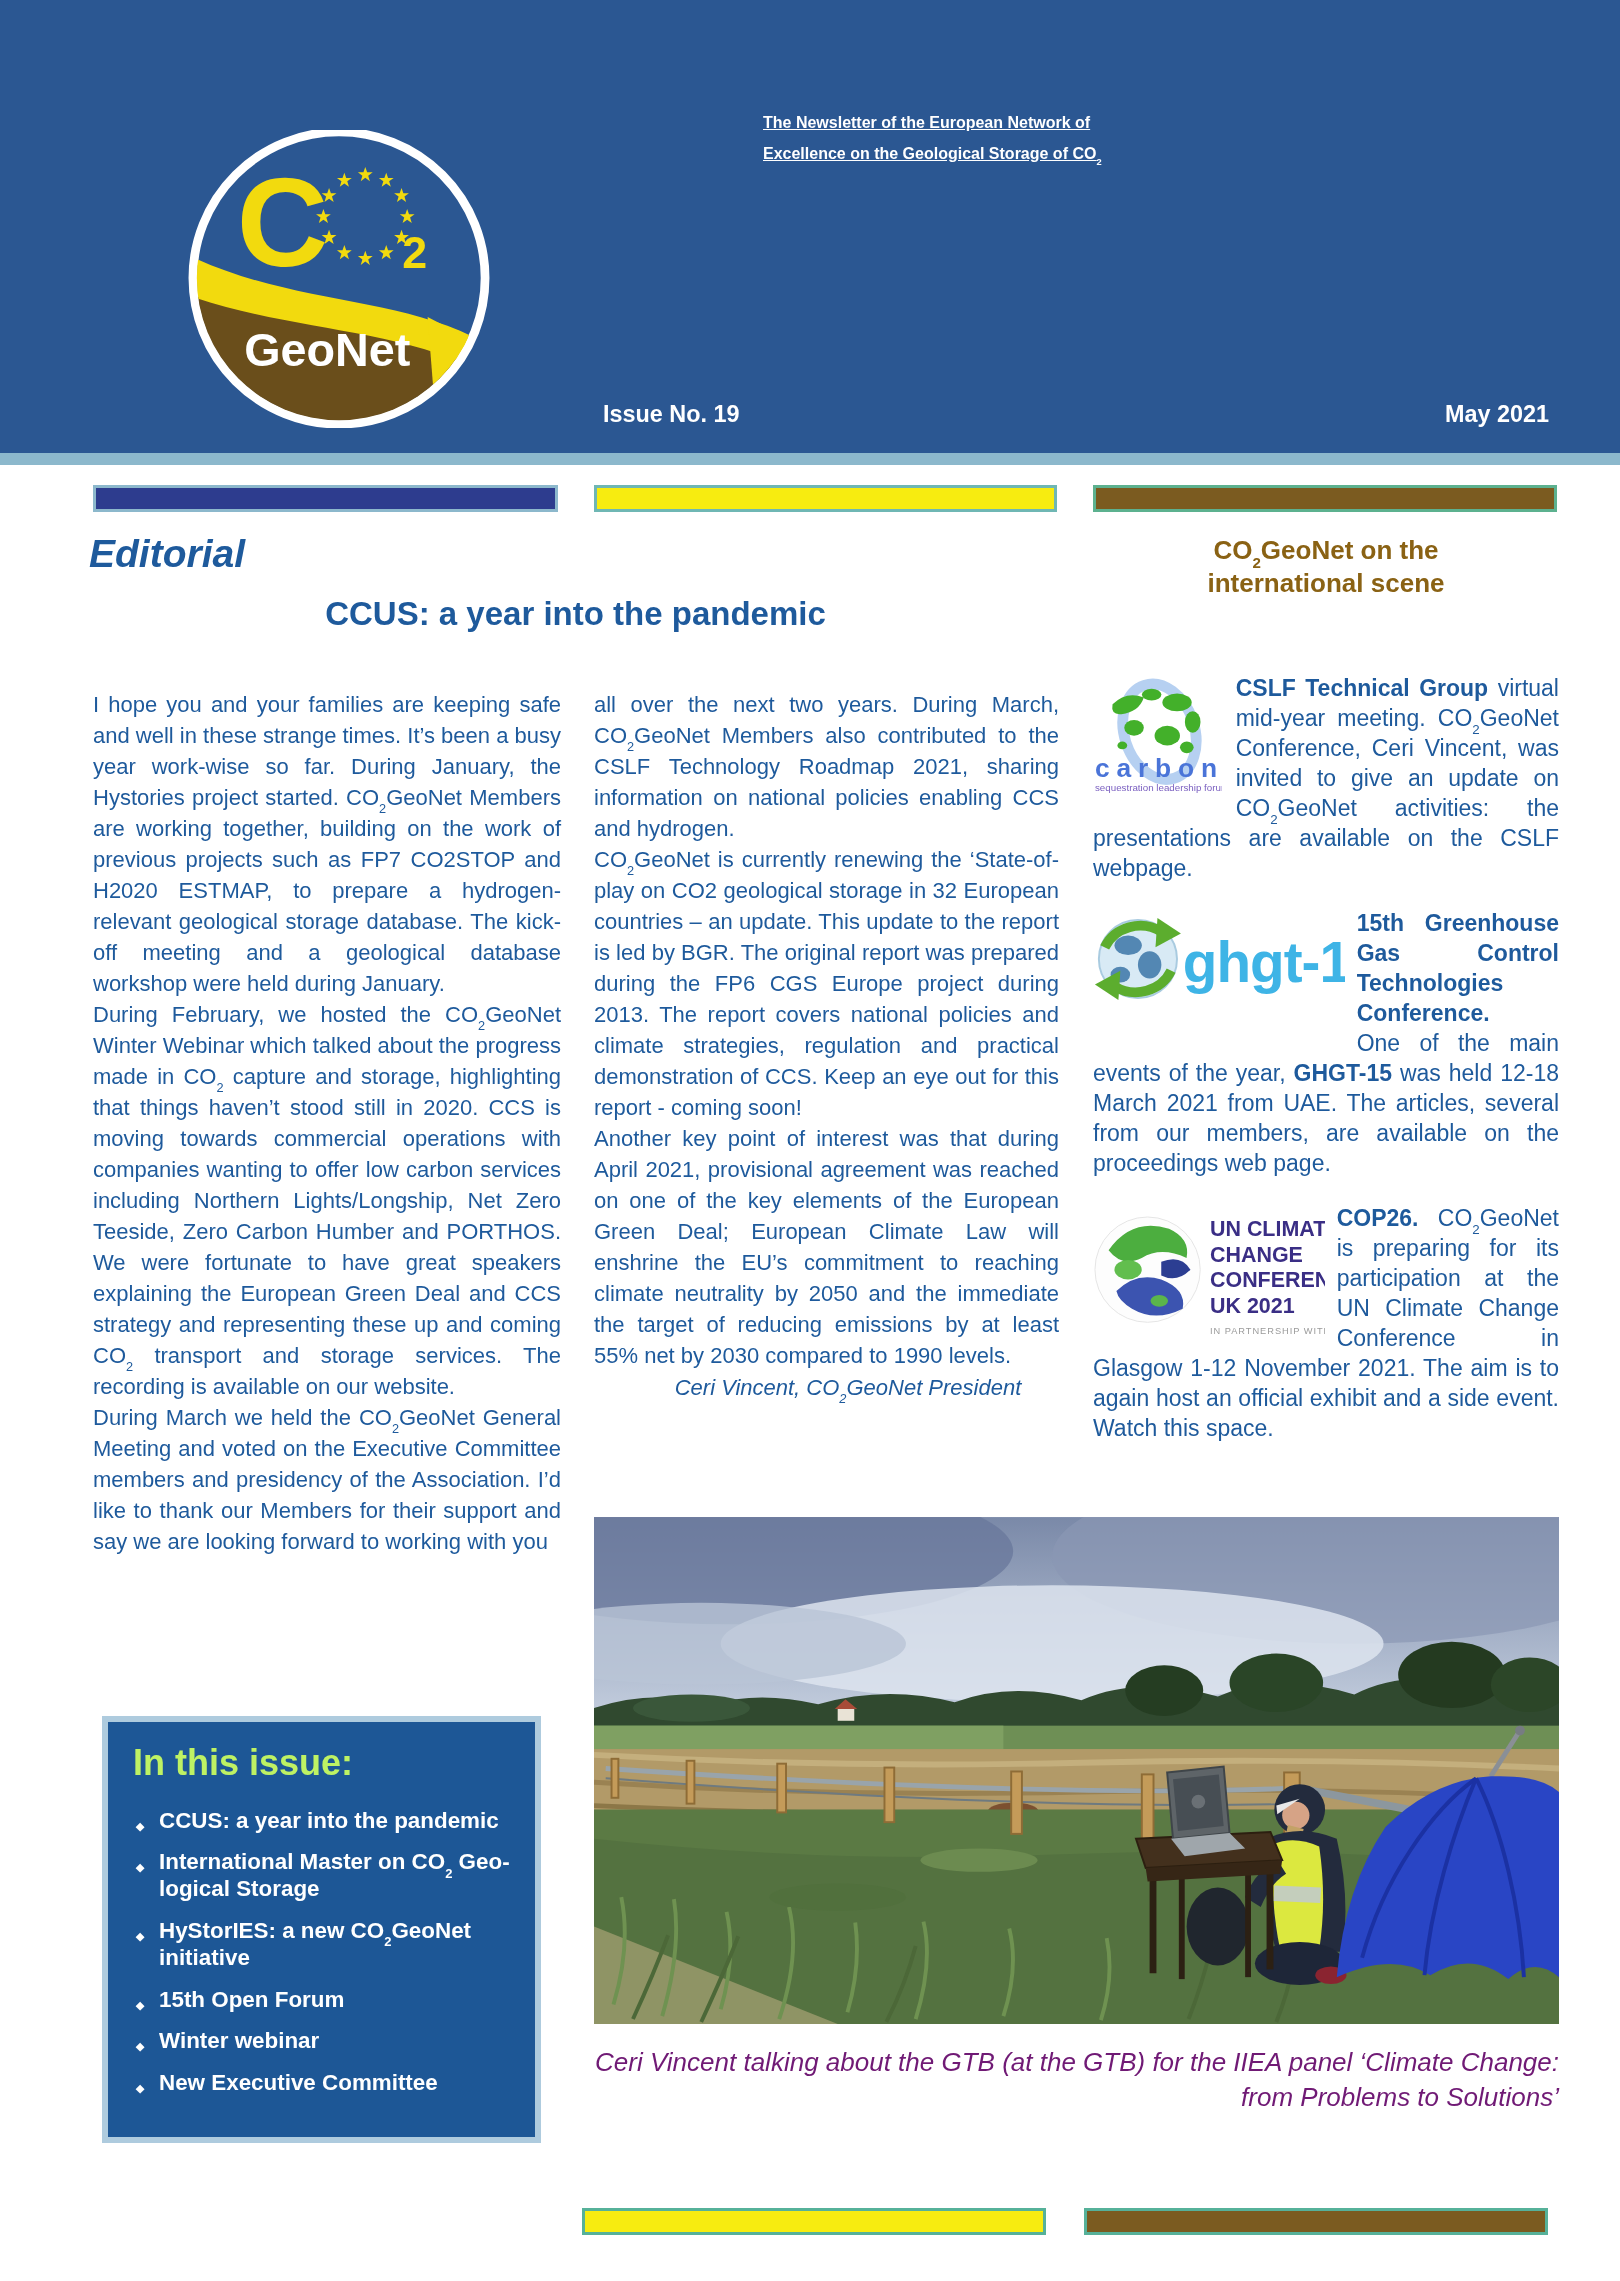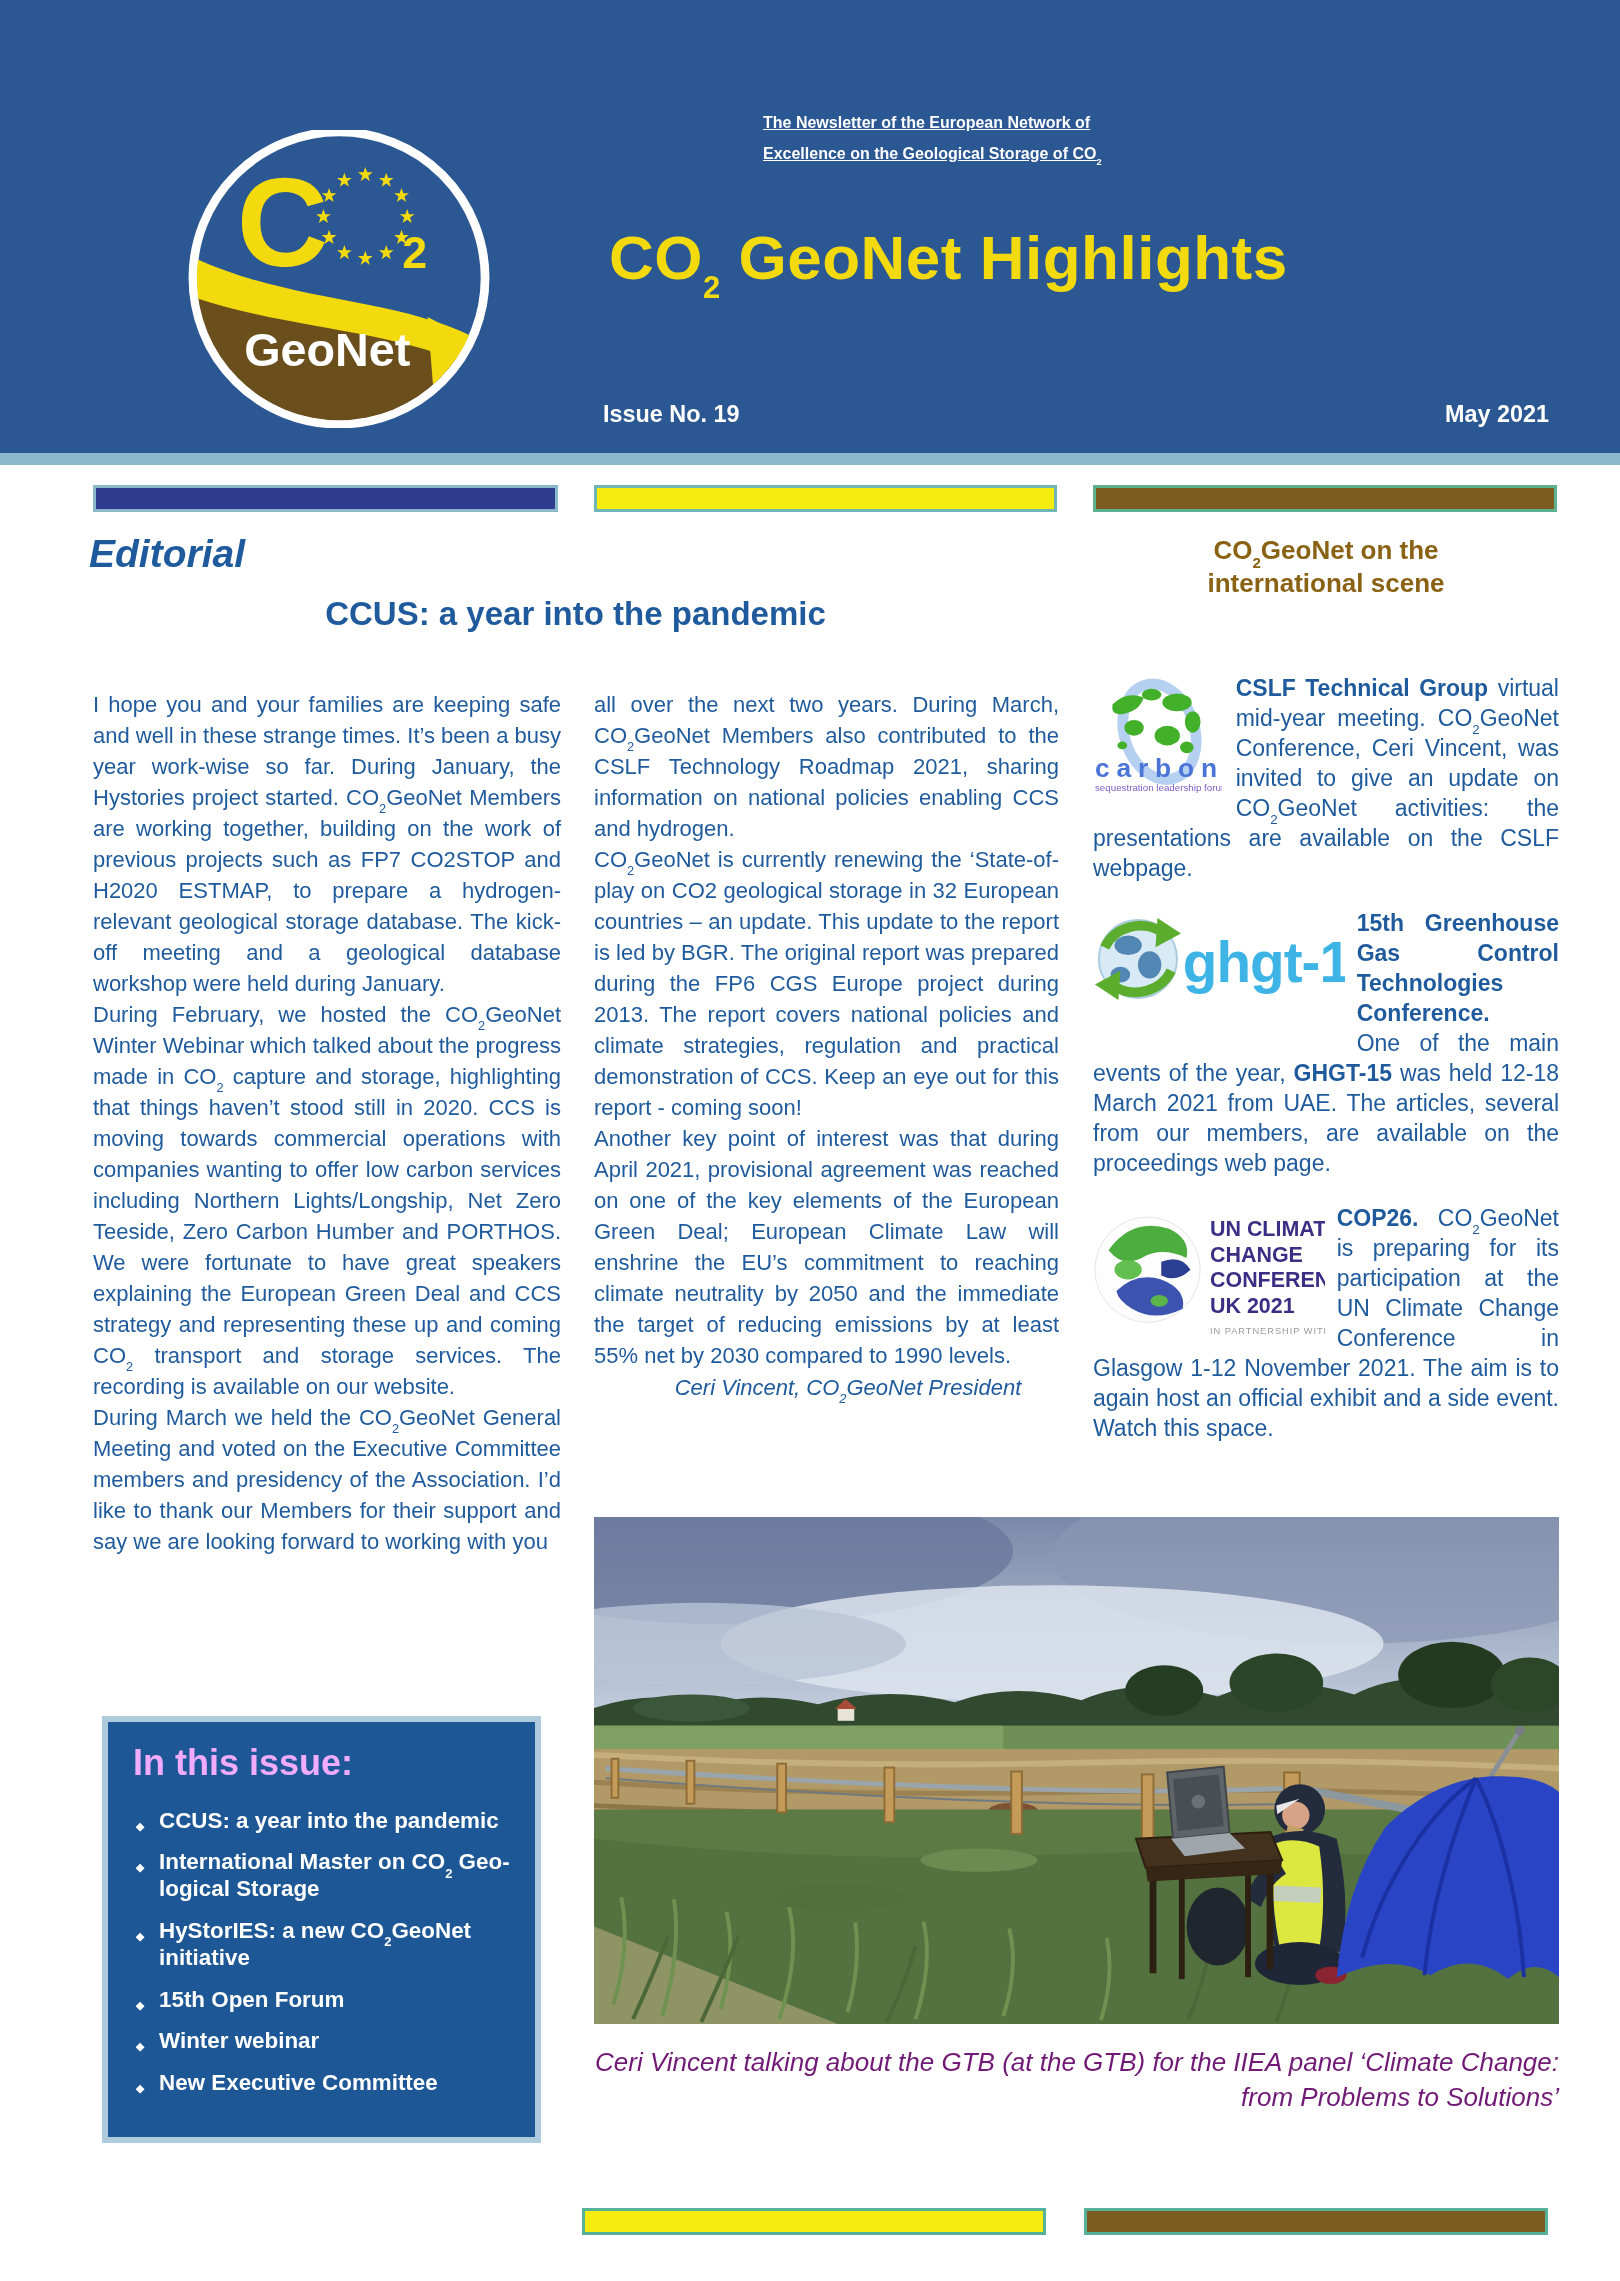--- a/index.html
+++ b/index.html
@@ -55,21 +55,21 @@
 
   
   .photo{position:absolute;left:594px;top:1517px;width:965px;height:507px;}
   .caption{position:absolute;left:594px;top:2045px;width:965px;text-align:right;
            font-style:italic;color:#701a75;font-size:26px;line-height:35px;}
 
   
   .issue-box{position:absolute;left:102px;top:1716px;width:439px;height:427px;
              background:#1D5796;border:6.8px solid #AECBDE;box-sizing:border-box;
              padding:19.5px 25px;}
-  .issue-title{color:#f0abfc;font-weight:bold;font-size:36px;margin:0 0 23.4px 0;}
+  .issue-title{color:#bef264;font-weight:bold;font-size:36px;margin:0 0 23.4px 0;}
   .issue-list{list-style:none;margin:0;padding:0;color:#fff;font-weight:bold;
               font-size:22.4px;line-height:27px;}
   .issue-list li{position:relative;padding-left:26px;margin-bottom:14.6px;}
   .issue-list li::before{content:"\25C6";position:absolute;left:2.9px;top:5.9px;font-size:10.7px;color:#fff;}
 </style>
 </head>
 <body>
 
 <div class="page">
 
@@ -101,21 +101,20 @@
           <use href="#star" transform="translate(160.5,126.2)"></use>
           <use href="#star" transform="translate(144.8,110.5)"></use>
           <use href="#star" transform="translate(139,89)"></use>
           <use href="#star" transform="translate(144.8,67.5)"></use>
           <use href="#star" transform="translate(160.5,51.8)"></use>
         </g>
         <text x="143" y="242" text-anchor="middle" font-size="48" font-weight="bold" fill="#ffffff">GeoNet</text>
       </svg>
     </div>
     <div class="subtitle"><span>The Newsletter of the European Network of</span><br><span>Excellence on the Geological Storage of CO</span><sub>2</sub></div>
-    <div class="hero-title"><span>CO</span><sub>2</sub><span> GeoNet Highlights</span></div>
     <div class="issue-row">
       <span>Issue No. 19</span>
       <span>May 2021</span>
     </div>
   </div>
   <div class="header-strip"></div>
 
   <div class="bar bar-navy"></div>
   <div class="bar bar-yellow"></div>
   <div class="bar bar-brown"></div>

